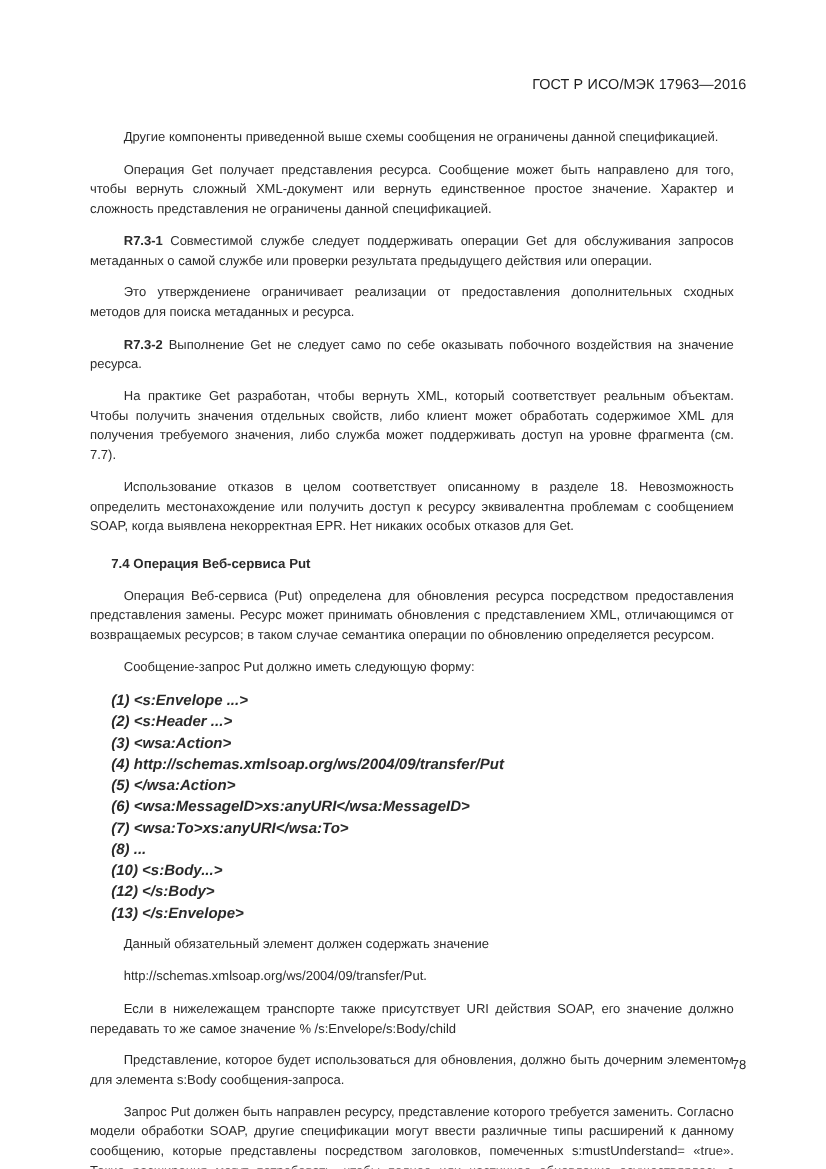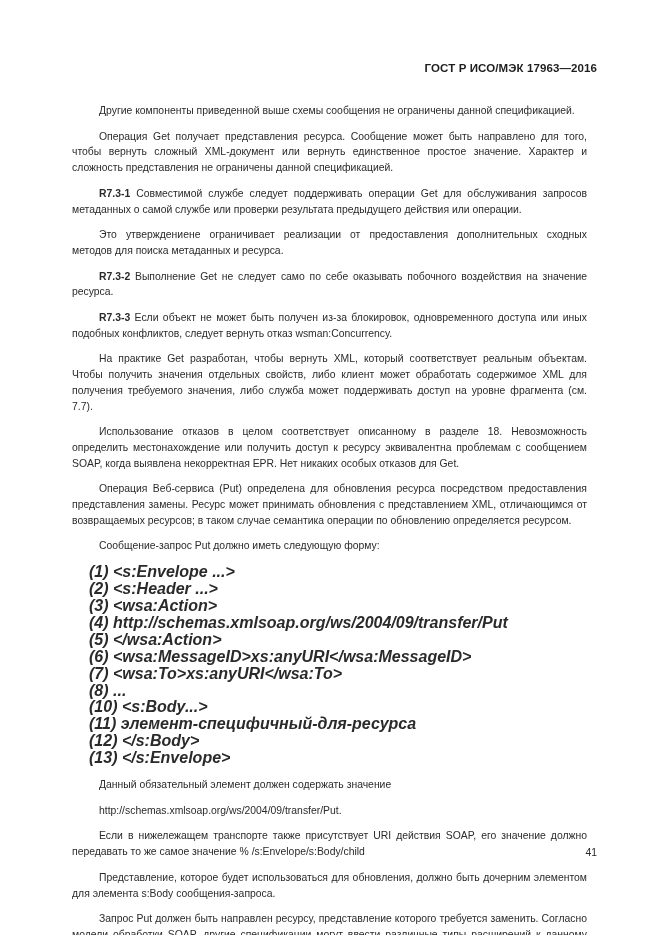--- a/index.html
+++ b/index.html
@@ -1,64 +1,63 @@
 <!DOCTYPE html>
 <html><head>
 <meta charset="utf-8">
 <style>
   html, body { margin: 0; padding: 0; background: #ffffff; }
   body { width: 661px; height: 935px; position: relative; overflow: hidden;
          font-family: "Liberation Sans", sans-serif; color: #2a2a2a; }
   .page { position: absolute; left: 62px; top: 0; width: 535px; }
-  .header { position: absolute; top: 62px; right: 0; font-size: 11.5px; font-weight: bold; color: #1e1e1e; letter-spacing: 0.1px; text-align: center; }
+  .header { position: absolute; top: 62px; right: 0; font-size: 11.5px; font-weight: normal; color: #1e1e1e; letter-spacing: 0.1px; text-align: center; }
   .body-text { position: absolute; top: 93px; left: 0; width: 535px; font-size: 10.4px; line-height: 15.7px; }
   p { margin: 10px; text-align: justify; text-indent: 27px; }
   b.req { font-weight: bold; }
   h3 { margin: 14px 0 8px 27px; font-size: 10.6px; font-weight: bold; }
   .code { margin: 6px 0 7px 27px; }
-  .code div { font-style: italic; font-weight: bold; font-size: 16px; line-height: 16.9px; }
+  .code div { font-style: italic; font-weight: bold; font-size: 12px; line-height: 16.9px; }
   .pagenum { position: absolute; top: 847px; right: 0; font-size: 10.4px; }
 </style>
 </head>
 <body>
 
 <div class="page">
   <div class="header">ГОСТ Р ИСО/МЭК 17963—2016</div>
 
   <div class="body-text">
     <p>Другие компоненты приведенной выше схемы сообщения не ограничены данной спецификацией.</p>
     <p>Операция Get получает представления ресурса. Сообщение может быть направлено для того, чтобы вернуть сложный XML-документ или вернуть единственное простое значение. Характер и сложность представления не ограничены данной спецификацией.</p>
     <p><b class="req">R7.3-1</b><span> Совместимой службе следует поддерживать операции Get для обслуживания запросов метаданных о самой службе или проверки результата предыдущего действия или операции.</span></p>
     <p>Это утверждениене ограничивает реализации от предоставления дополнительных сходных методов для поиска метаданных и ресурса.</p>
     <p><b class="req">R7.3-2</b><span> Выполнение Get не следует само по себе оказывать побочного воздействия на значение ресурса.</span></p>
-    <p><b class="req">R7.3-3</b><span> Если объект не может быть получен из-за блокировок, одновременного доступа или иных подобных конфликтов, следует вернуть отказ wsman:Concurrency.</span></p>
     <p>На практике Get разработан, чтобы вернуть XML, который соответствует реальным объектам. Чтобы получить значения отдельных свойств, либо клиент может обработать содержимое XML для получения требуемого значения, либо служба может поддерживать доступ на уровне фрагмента (см. 7.7).</p>
     <p>Использование отказов в целом соответствует описанному в разделе 18. Невозможность определить местонахождение или получить доступ к ресурсу эквивалентна проблемам с сообщением SOAP, когда выявлена некорректная EPR. Нет никаких особых отказов для Get.</p>
 
+    <h3>7.4 Операция Веб-сервиса Put</h3>
 
     <p>Операция Веб-сервиса (Put) определена для обновления ресурса посредством предоставления представления замены. Ресурс может принимать обновления с представлением XML, отличающимся от возвращаемых ресурсов; в таком случае семантика операции по обновлению определяется ресурсом.</p>
     <p>Сообщение-запрос Put должно иметь следующую форму:</p>
 
     <div class="code">
       <div>(1)  &lt;s:Envelope ...&gt;</div>
       <div>(2) &lt;s:Header ...&gt;</div>
       <div>(3) &lt;wsa:Action&gt;</div>
       <div>(4) http://schemas.xmlsoap.org/ws/2004/09/transfer/Put</div>
       <div>(5) &lt;/wsa:Action&gt;</div>
       <div>(6) &lt;wsa:MessageID&gt;xs:anyURI&lt;/wsa:MessageID&gt;</div>
       <div>(7) &lt;wsa:To&gt;xs:anyURI&lt;/wsa:To&gt;</div>
       <div>(8)  ...</div>
       <div>(10) &lt;s:Body...&gt;</div>
-      <div>(11) элемент-специфичный-для-ресурса</div>
       <div>(12) &lt;/s:Body&gt;</div>
       <div>(13) &lt;/s:Envelope&gt;</div>
     </div>
 
     <p>Данный обязательный элемент должен содержать значение</p>
     <p>http://schemas.xmlsoap.org/ws/2004/09/transfer/Put.</p>
     <p>Если в нижележащем транспорте также присутствует URI действия SOAP, его значение должно передавать то же самое значение % /s:Envelope/s:Body/child</p>
     <p>Представление, которое будет использоваться для обновления, должно быть дочерним элементом для элемента s:Body сообщения-запроса.</p>
     <p>Запрос Put должен быть направлен ресурсу, представление которого требуется заменить. Согласно модели обработки SOAP, другие спецификации могут ввести различные типы расширений к данному сообщению, которые представлены посредством заголовков, помеченных s:mustUnderstand= «true». Такие расширения могут потребовать, чтобы полное или частичное обновление осуществлялось с использованием символических, основанных на инструкциях или других методологиях.</p>
     <p>Спецификации расширений могут также определить расширения к оригинальному запросу Put, обеспеченные дополнительными заголовками SOAP, которые управляют характером ответа (см. информацию о PutResponse ниже в данном разделе).</p>
   </div>
 
-  <div class="pagenum">41</div>
+  <div class="pagenum">78</div>
 </div>
 
 </body></html>

